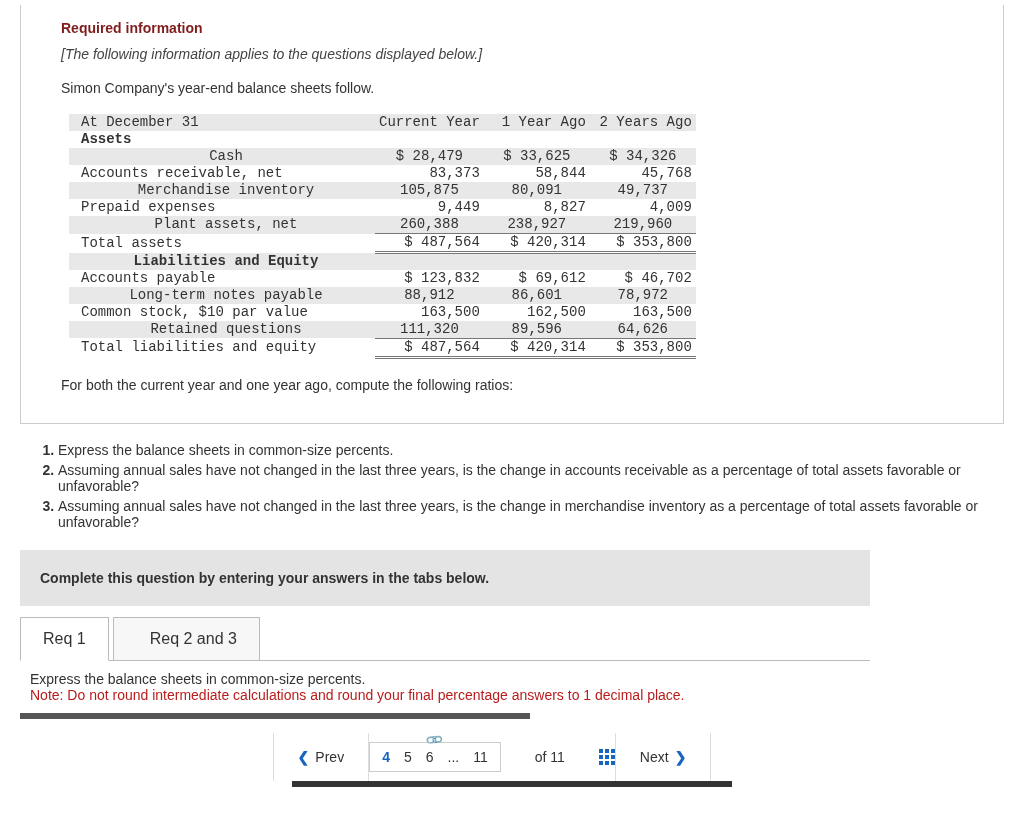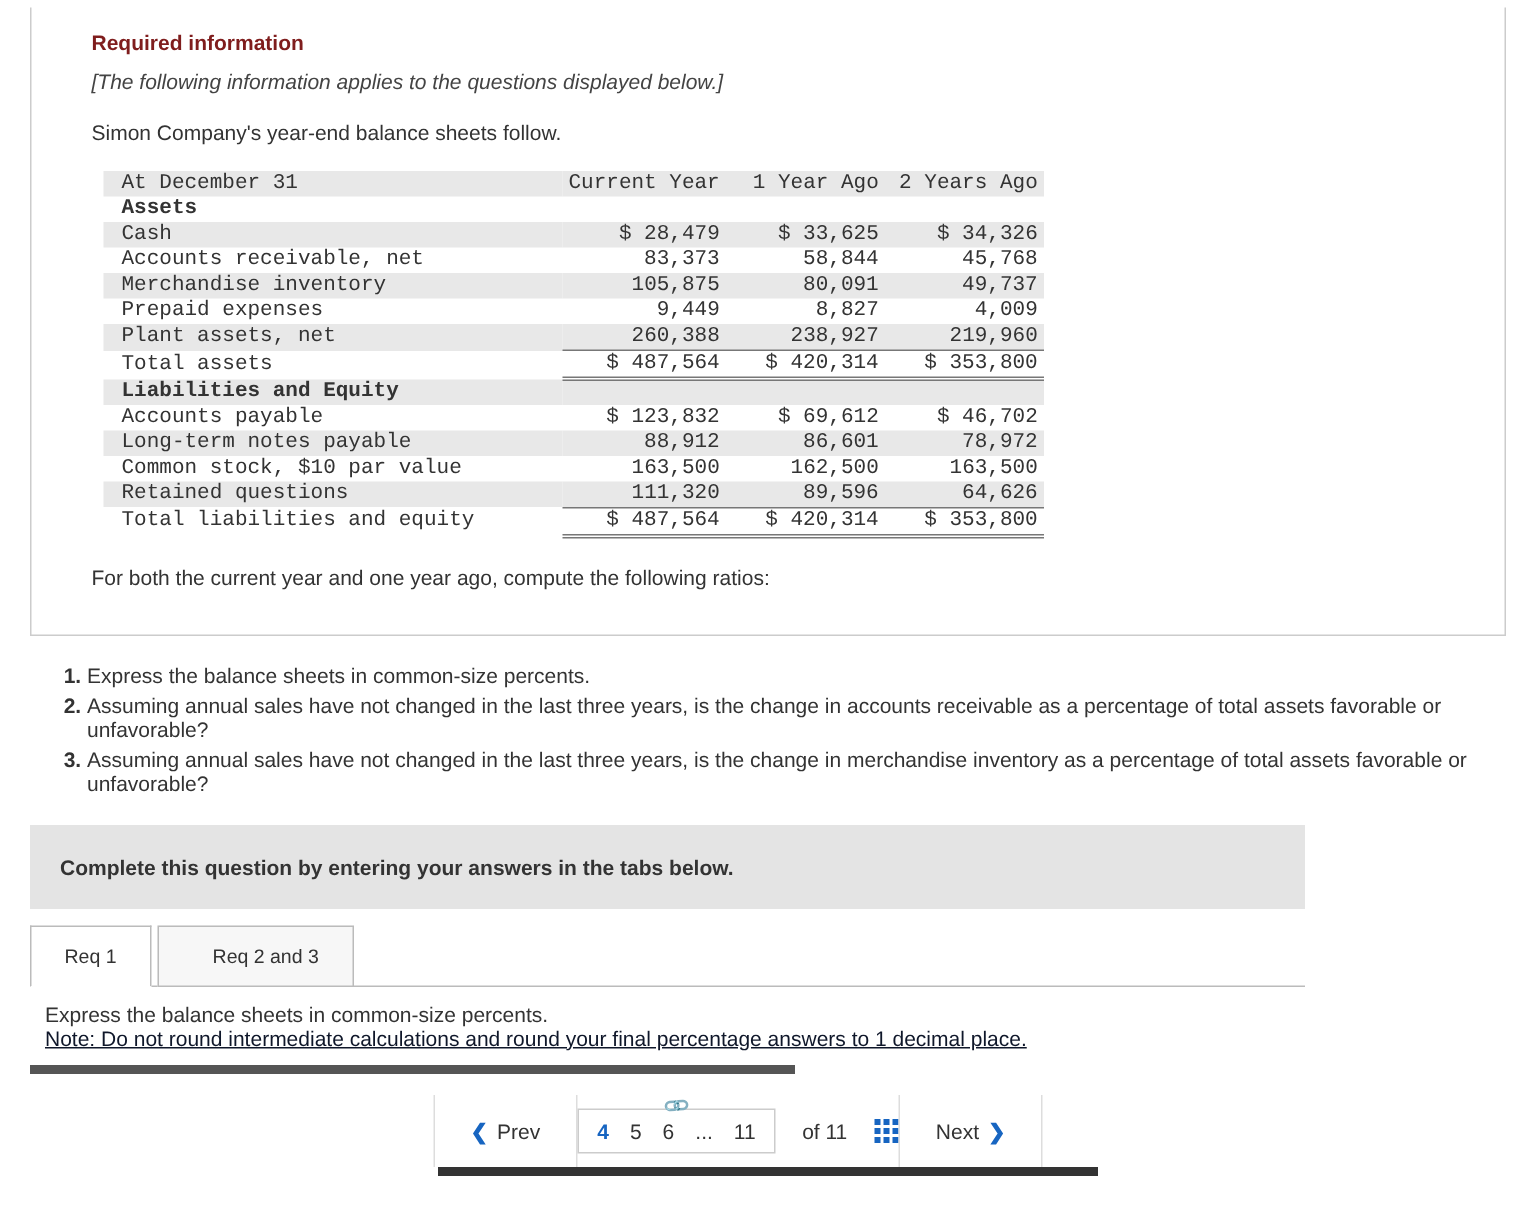--- a/index.html
+++ b/index.html
@@ -43,20 +43,21 @@
 .balance-table td {
   padding: 0 4px;
   line-height: 17px;
 }
 .balance-table .num {
   text-align: right;
   white-space: pre;
 }
 .balance-table tr.shade td {
   background: #e8e8e8;
+  text-align: center;
 }
 .balance-table tr.head td {
   background: #e8e8e8;
 }
 .balance-table .bold { font-weight: bold; }
 .balance-table .underline td.num {
   border-bottom: 1px solid #777;
 }
 .balance-table .total td.num {
   border-top: 1px solid #777;
@@ -77,42 +78,42 @@
   box-sizing: border-box;
 }
 .tabs-row {
   display: flex;
   margin-top: 10px;
 }
 .tab {
   border: 1px solid #bbb;
   background: #fff;
   padding: 12px 22px;
-  font-size: 13px;
+  font-size: 16px;
   cursor: pointer;
   position: relative;
   bottom:-1px;
 }
 .tab.active {
   border-bottom: 1px solid #fff;
   z-index:2;
 }
 .tab:not(.active){
   background:#f7f7f7;
   padding-left:36px;
 }
 .tab + .tab { margin-left: 4px; }
 .tab-panel {
   border-top: 1px solid #bbb;
   padding: 10px 10px 6px 10px;
   width: 850px;
   box-sizing: border-box;
   background:#fff;
 }
-.note-red { color: #0f172a; text-decoration: underline; }
+.note-red { color: #b91c1c; }
 .scroll-hint {
   height:6px;
   width: 510px;
   background:#555;
   margin-top:4px;
 }
 .nav-bar {
   display:flex;
   align-items:center;
   justify-content:center;
@@ -151,21 +152,21 @@
 }
 .pagelist .cur { color:#1765c1; font-weight:bold;}
 .pagelist .link-icon{
   position:absolute;
   top:-10px;
   left:50%;
   transform: translateX(-50%) rotate(40deg);
   color:#888;
   font-size:12px;
 }
-.ofn { margin: 0 18px; }
+.ofn { margin: 0 34px; }
 .grid-icon {
   display:inline-grid;
   grid-template-columns: repeat(3, 4px);
   grid-template-rows: repeat(3, 4px);
   gap:2px;
 }
 .grid-icon span{
   background:#1765c1;
   width:4px;height:4px;
 }

